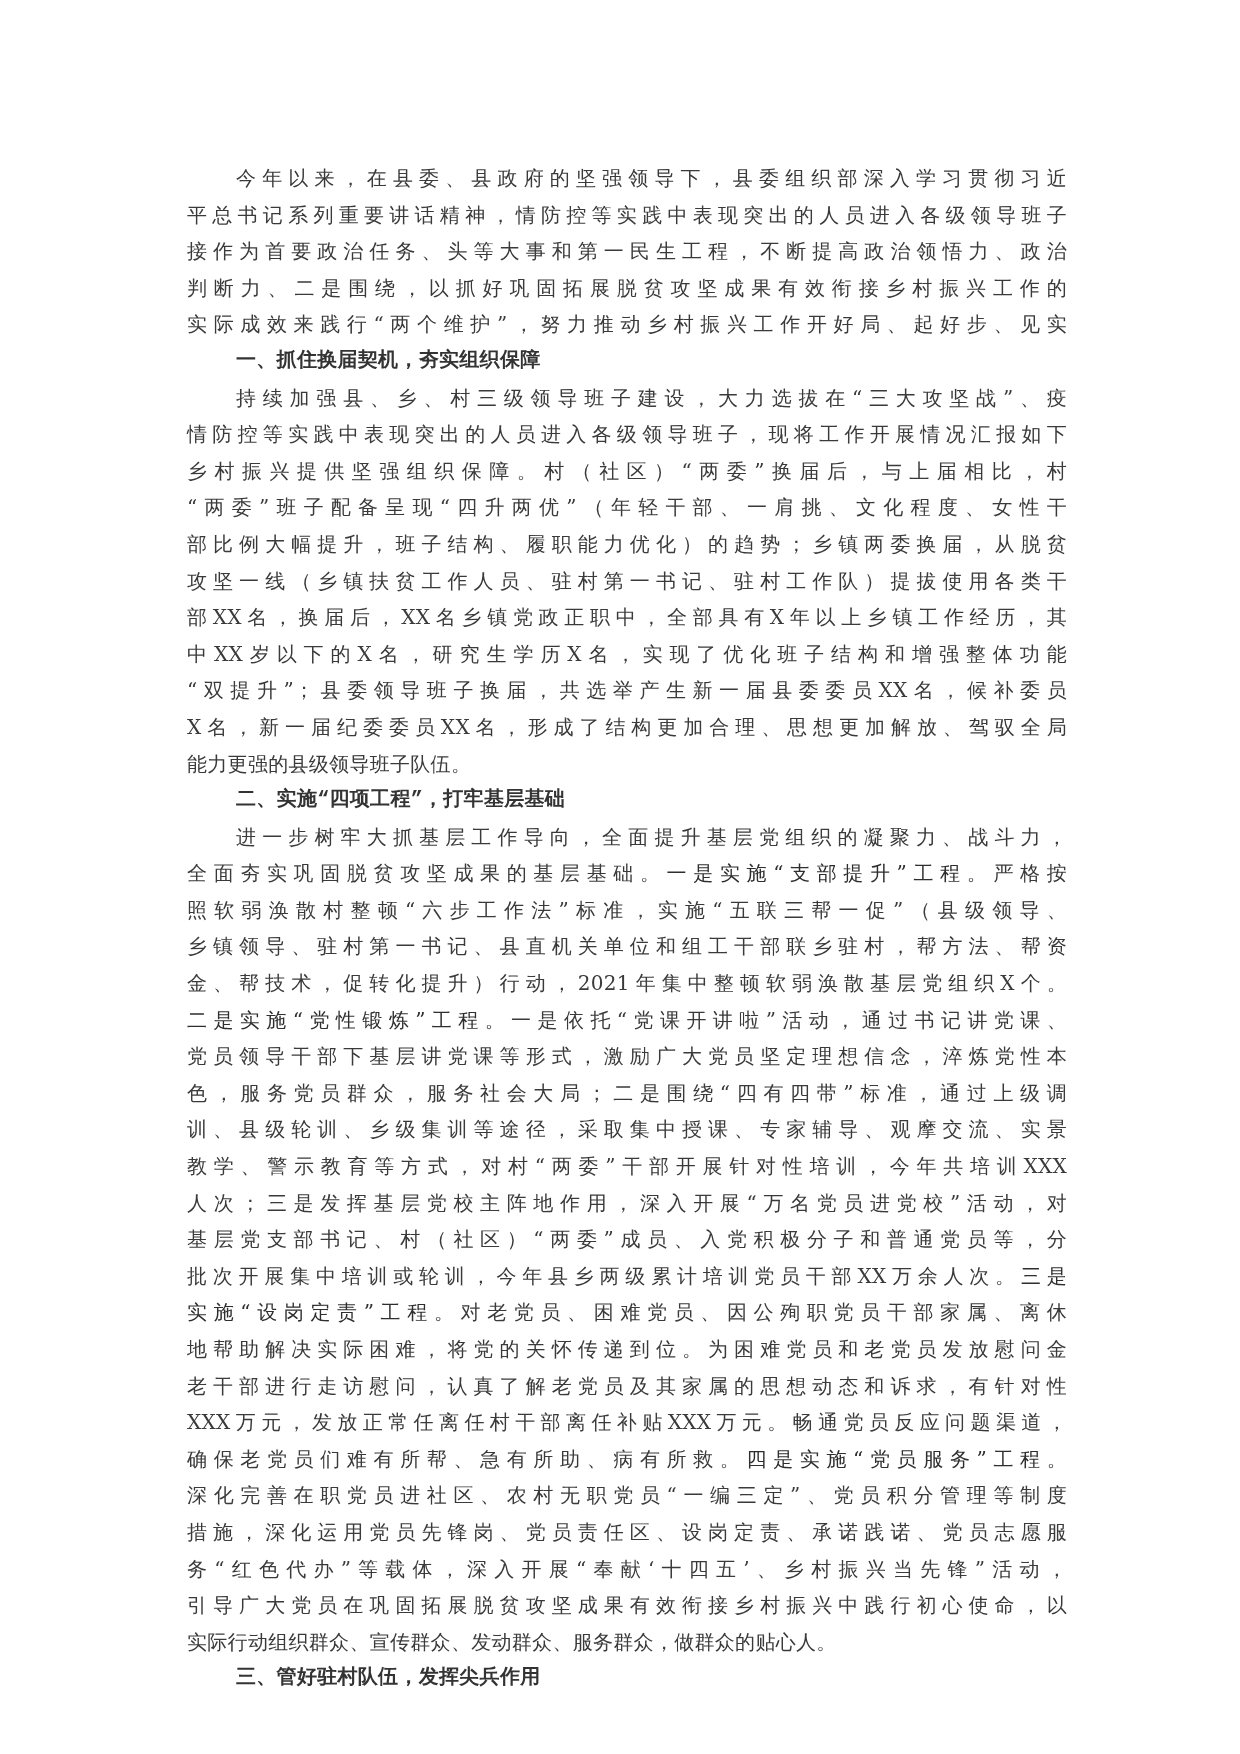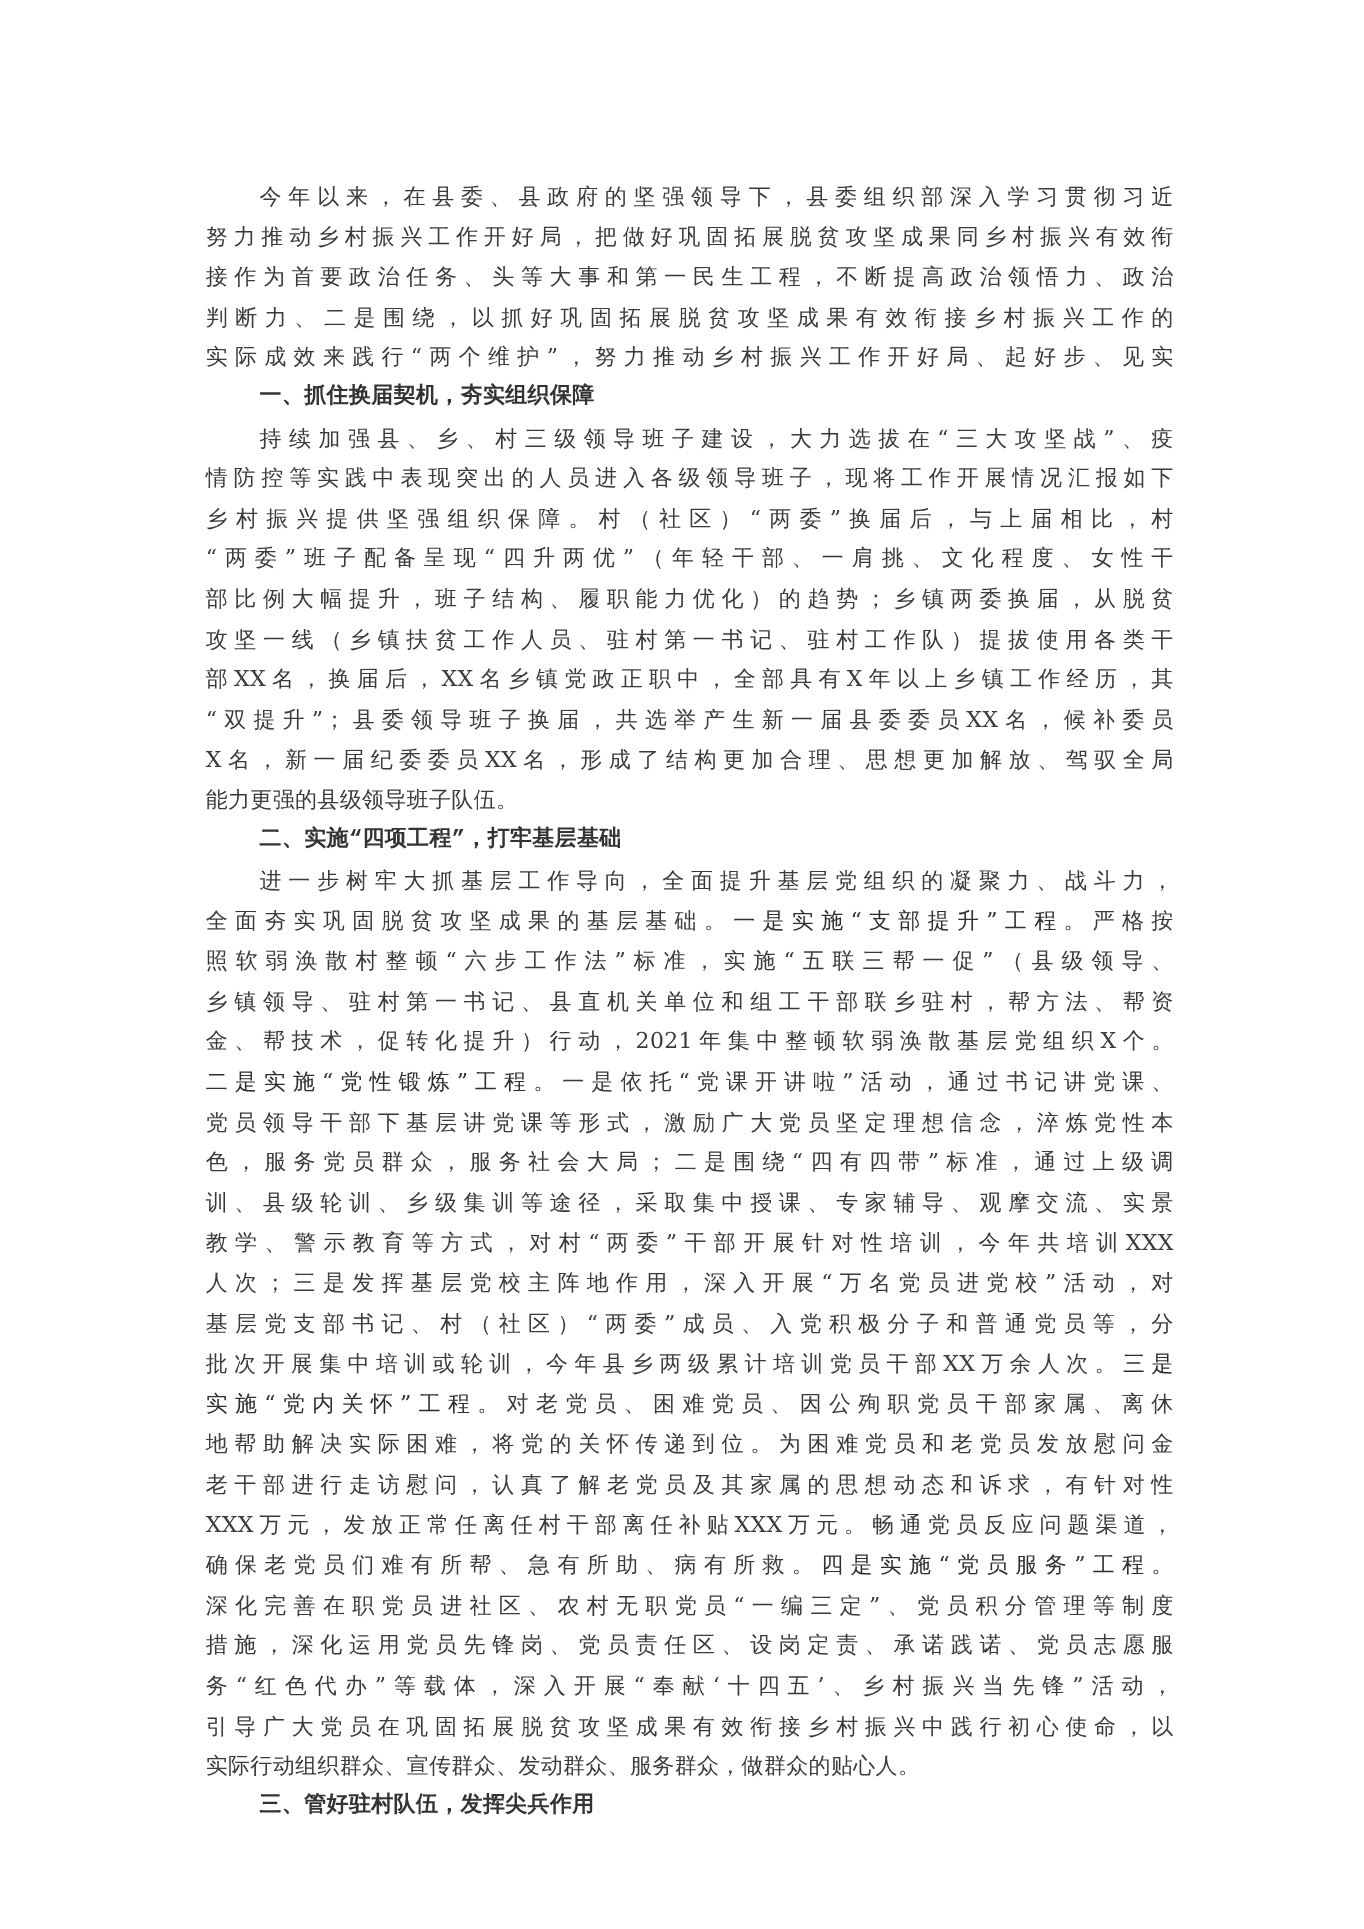--- a/index.html
+++ b/index.html
@@ -22,56 +22,57 @@
     .heading { font-weight: bold; color: #333333; font-family: Liberation Mono, monospace; }
     b { font-weight: normal; color: #2e2e2e; }
   </style>
 </head>
 <body>
 
 <div class="page">
 
   <div>
     <span class="line justify indent">今年以来，在县委、县政府的坚强领导下，县委组织部深入学习贯彻习近</span>
-    <span class="line justify">努力推动乡村振兴工作开好局，把做好巩固拓展脱贫攻坚成果同乡村振兴有效衔</span>
+    <span class="line justify">平总书记系列重要讲话精神，情防控等实践中表现突出的人员进入各级领导班子</span>
     <span class="line justify">接作为首要政治任务、头等大事和第一民生工程，不断提高政治领悟力、政治</span>
     <span class="line justify">判断力、二是围绕，以抓好巩固拓展脱贫攻坚成果有效衔接乡村振兴工作的</span>
     <span class="line justify">实际成效来践行“两个维护”，努力推动乡村振兴工作开好局、起好步、见实</span>
   </div>
 
   <span class="line indent heading">一、抓住换届契机，夯实组织保障</span>
   <div>
     <span class="line justify indent">持续加强县、乡、村三级领导班子建设，大力选拔在“三大攻坚战”、疫</span>
     <span class="line justify">情防控等实践中表现突出的人员进入各级领导班子，现将工作开展情况汇报如下</span>
     <span class="line justify">乡村振兴提供坚强组织保障。村（社区）“两委”换届后，与上届相比，村</span>
     <span class="line justify">“两委”班子配备呈现“四升两优”（年轻干部、一肩挑、文化程度、女性干</span>
     <span class="line justify">部比例大幅提升，班子结构、履职能力优化）的趋势；乡镇两委换届，从脱贫</span>
     <span class="line justify">攻坚一线（乡镇扶贫工作人员、驻村第一书记、驻村工作队）提拔使用各类干</span>
     <span class="line justify">部XX名，换届后，XX名乡镇党政正职中，全部具有X年以上乡镇工作经历，其</span>
+    <span class="line justify">中XX岁以下的X名，研究生学历X名，实现了优化班子结构和增强整体功能</span>
     <span class="line justify">“双提升”；县委领导班子换届，共选举产生新一届县委委员XX名，候补委员</span>
     <span class="line justify">X名，新一届纪委委员XX名，形成了结构更加合理、思想更加解放、驾驭全局</span>
     <span class="line">能力更强的县级领导班子队伍。</span>
   </div>
 
   <span class="line indent heading">二、实施“四项工程”，打牢基层基础</span>
   <div>
     <span class="line justify indent">进一步树牢大抓基层工作导向，全面提升基层党组织的凝聚力、战斗力，</span>
     <span class="line justify"><span>全面夯实巩固脱贫攻坚成果的基层基础。</span><b>一是实施“支部提升”工程。</b><span>严格按</span></span>
     <span class="line justify">照软弱涣散村整顿“六步工作法”标准，实施“五联三帮一促”（县级领导、</span>
     <span class="line justify">乡镇领导、驻村第一书记、县直机关单位和组工干部联乡驻村，帮方法、帮资</span>
     <span class="line justify">金、帮技术，促转化提升）行动，2021年集中整顿软弱涣散基层党组织X个。</span>
     <span class="line justify"><b>二是实施“党性锻炼”工程。</b><span>一是依托“党课开讲啦”活动，通过书记讲党课、</span></span>
     <span class="line justify">党员领导干部下基层讲党课等形式，激励广大党员坚定理想信念，淬炼党性本</span>
     <span class="line justify">色，服务党员群众，服务社会大局；二是围绕“四有四带”标准，通过上级调</span>
     <span class="line justify">训、县级轮训、乡级集训等途径，采取集中授课、专家辅导、观摩交流、实景</span>
     <span class="line justify">教学、警示教育等方式，对村“两委”干部开展针对性培训，今年共培训XXX</span>
     <span class="line justify">人次；三是发挥基层党校主阵地作用，深入开展“万名党员进党校”活动，对</span>
     <span class="line justify">基层党支部书记、村（社区）“两委”成员、入党积极分子和普通党员等，分</span>
     <span class="line justify"><span>批次开展集中培训或轮训，今年县乡两级累计培训党员干部XX万余人次。</span><b>三是</b></span>
-    <span class="line justify"><b>实施“党内关怀”工程。</b><span>对老党员、困难党员、因公殉职党员干部家属、离休</span></span>
+    <span class="line justify"><b>实施“设岗定责”工程。</b><span>对老党员、困难党员、因公殉职党员干部家属、离休</span></span>
     <span class="line justify">地帮助解决实际困难，将党的关怀传递到位。为困难党员和老党员发放慰问金</span>
     <span class="line justify">老干部进行走访慰问，认真了解老党员及其家属的思想动态和诉求，有针对性</span>
     <span class="line justify">XXX万元，发放正常任离任村干部离任补贴XXX万元。畅通党员反应问题渠道，</span>
     <span class="line justify"><span>确保老党员们难有所帮、急有所助、病有所救。</span><b>四是实施“党员服务”工程。</b></span>
     <span class="line justify">深化完善在职党员进社区、农村无职党员“一编三定”、党员积分管理等制度</span>
     <span class="line justify">措施，深化运用党员先锋岗、党员责任区、设岗定责、承诺践诺、党员志愿服</span>
     <span class="line justify">务“红色代办”等载体，深入开展“奉献‘十四五’、乡村振兴当先锋”活动，</span>
     <span class="line justify">引导广大党员在巩固拓展脱贫攻坚成果有效衔接乡村振兴中践行初心使命，以</span>
     <span class="line">实际行动组织群众、宣传群众、发动群众、服务群众，做群众的贴心人。</span>
   </div>

